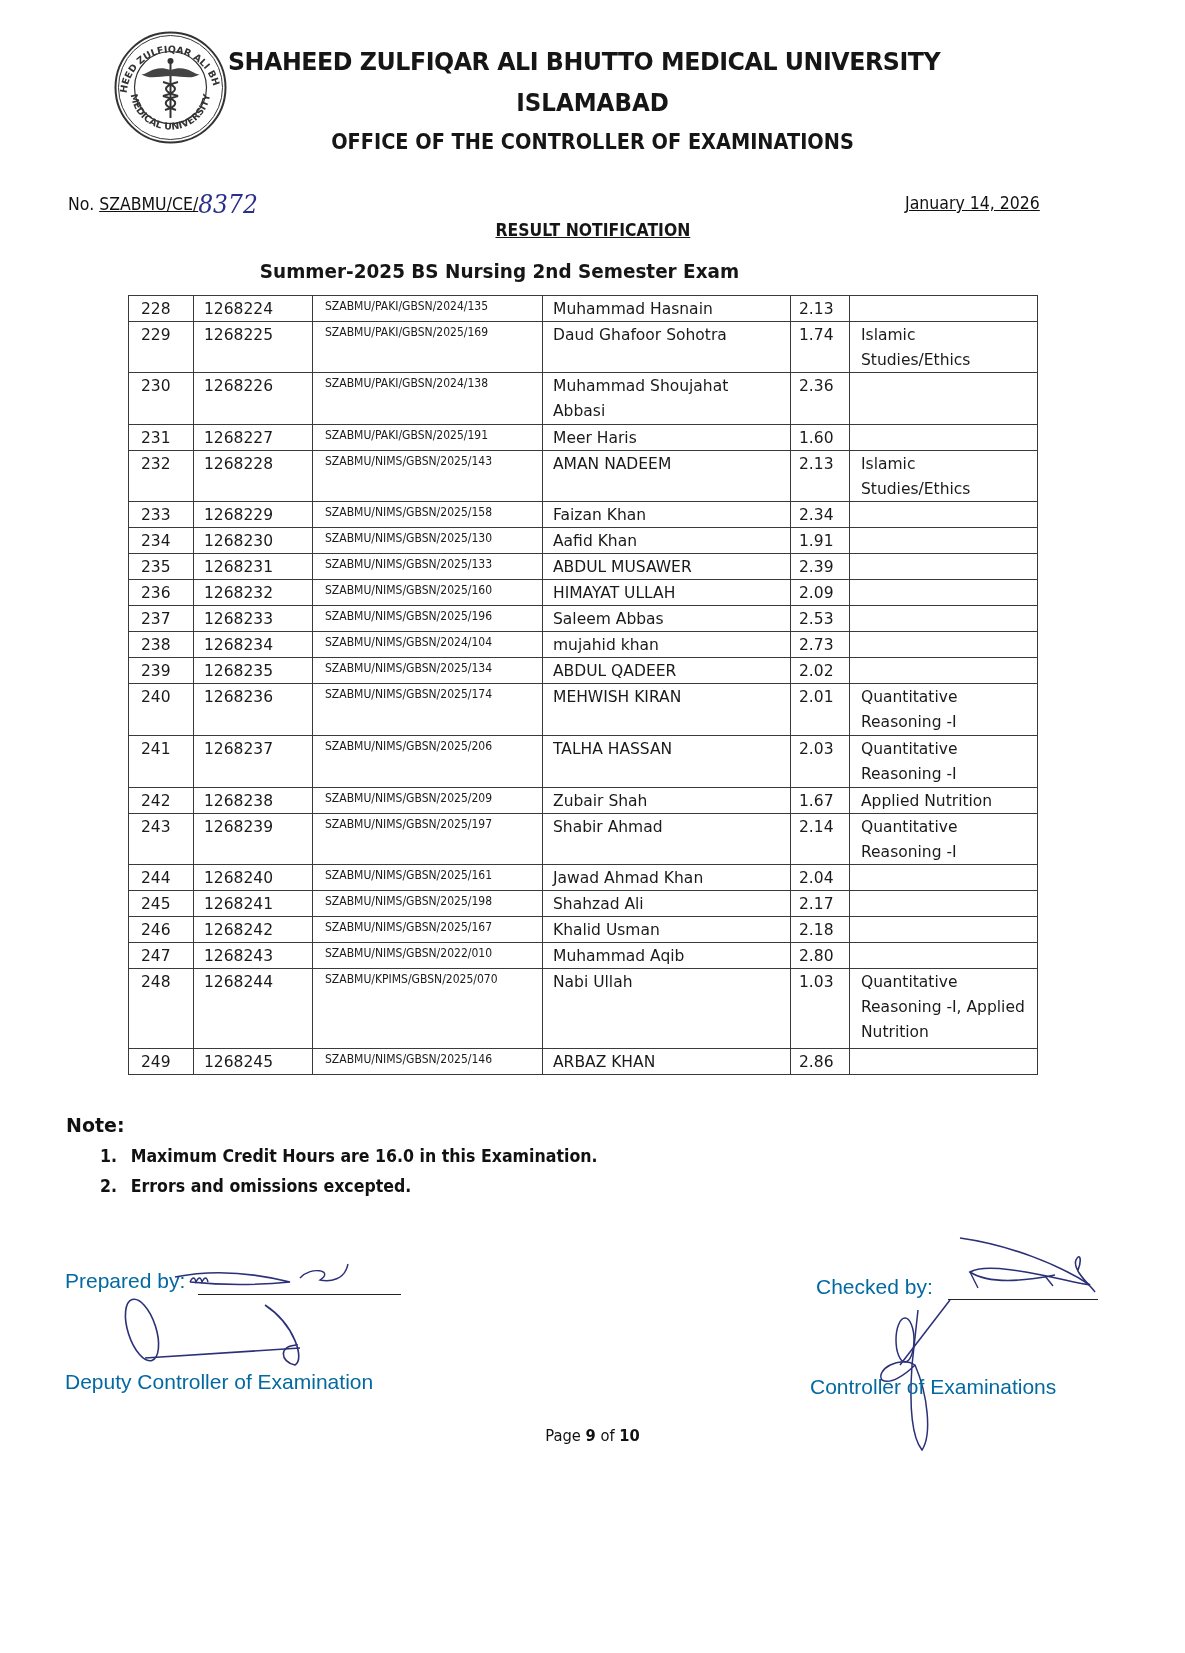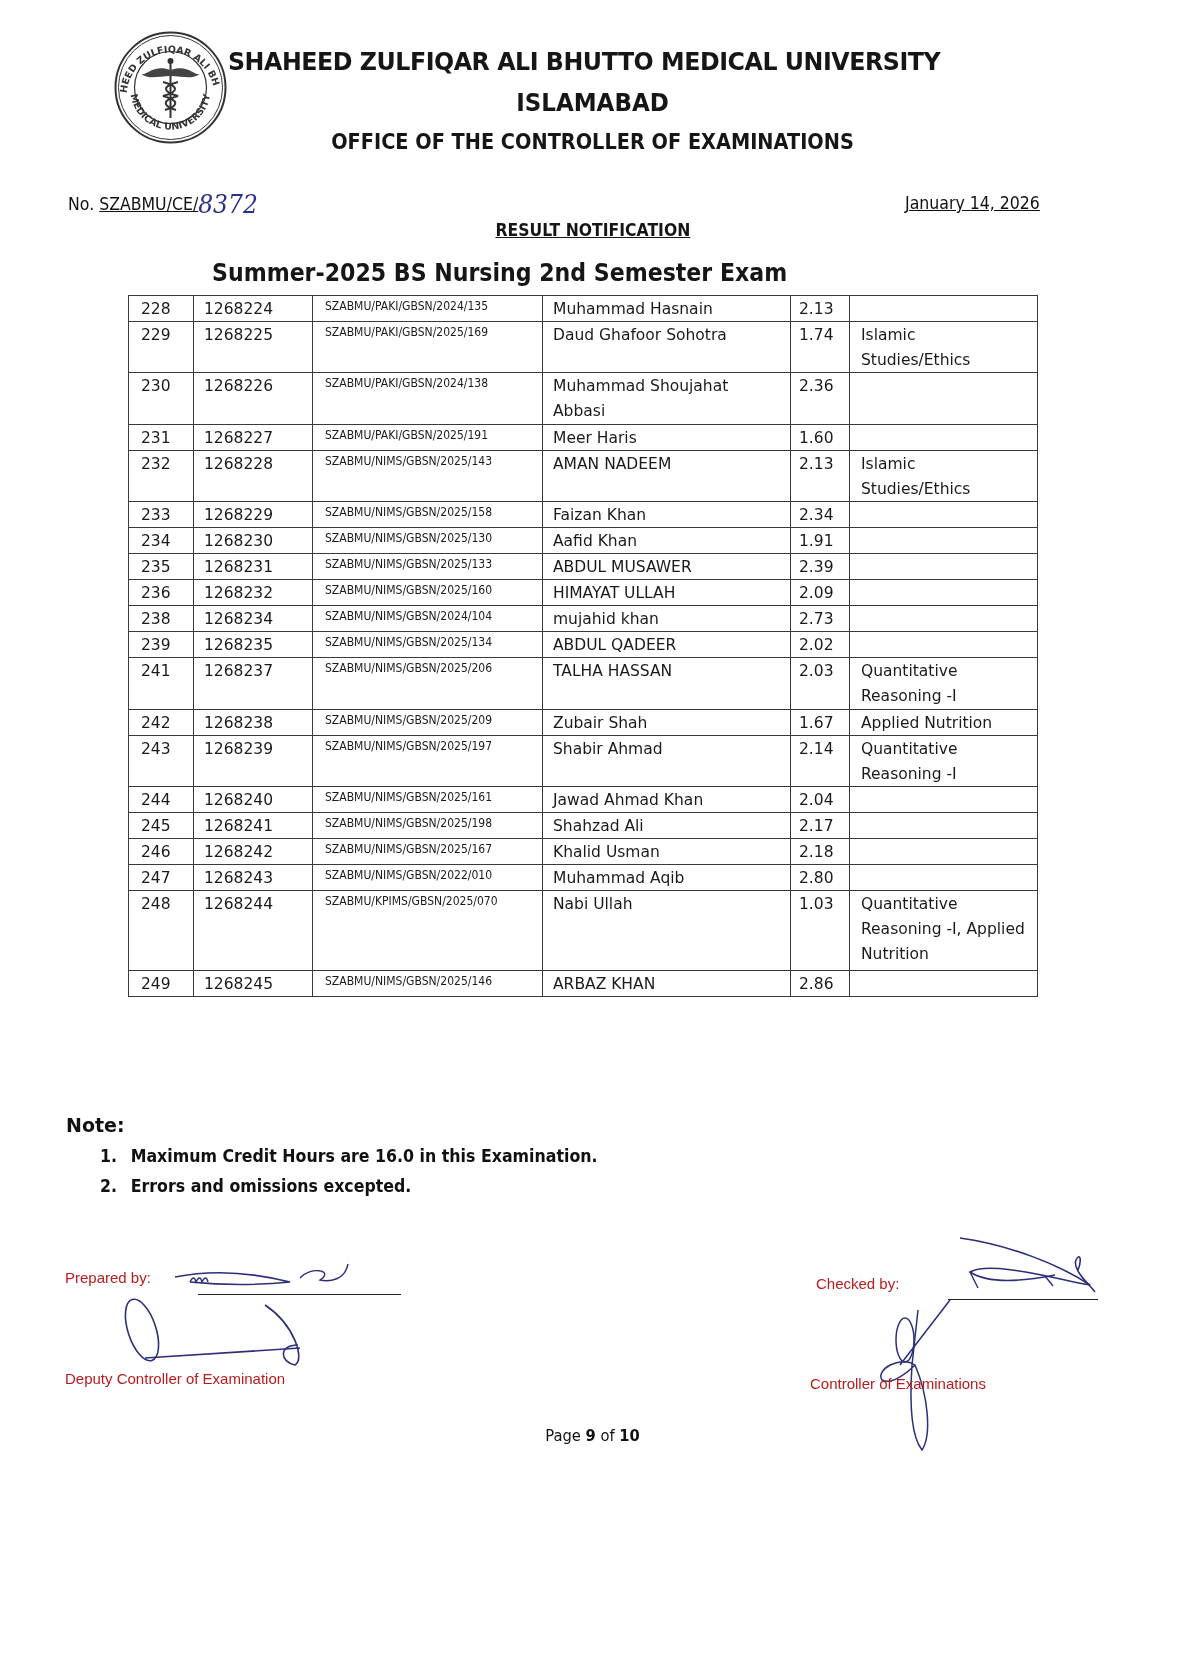--- a/index.html
+++ b/index.html
@@ -10,37 +10,37 @@
   .hdr { font-family: "DejaVu Sans", sans-serif; font-weight: bold; color: #161616; white-space: nowrap; }
   .uni-title { left: 228px; top: 46px; font-size: 25.5px; letter-spacing: -0.5px; transform: scaleX(0.93); transform-origin: left top; }
   .city { left: 0; width: 1185px; text-align: center; top: 88px; font-size: 25px; transform: scaleX(0.92); }
   .office { left: 0; width: 1185px; text-align: center; top: 130px; font-size: 21px; transform: scaleX(0.92); }
   .ref-line { left: 68px; top: 186px; font-family: "DejaVu Sans", sans-serif; font-size: 17.5px; transform: scaleX(0.9); transform-origin: left top; white-space: nowrap; }
   .ref-line .u { text-decoration: underline; }
   .ref-line .hand { font-family: "DejaVu Serif", serif; font-style: italic; color: #2a2f8a; font-size: 26px; position: relative; top: 3px; text-decoration: none; }
   .date { left: 905px; top: 193px; font-family: "DejaVu Sans", sans-serif; font-size: 17.5px; text-decoration: underline; transform: scaleX(0.9); transform-origin: left top; white-space: nowrap; }
   .notif { left: 0; width: 1185px; text-align: center; top: 220px; font-size: 17px; }
   .notif span { text-decoration: underline; display: inline-block; transform: scaleX(0.92); }
-  .subtitle { left: 0; width: 999px; text-align: center; top: 259px; font-size: 24px; }
+  .subtitle { left: 0; width: 999px; text-align: center; top: 259px; font-size: 20px; }
   .subtitle span { display: inline-block; transform: scaleX(0.92); }
 
   table.results { position: absolute; left: 128px; top: 295px; border-collapse: collapse; table-layout: fixed;
                   width: 909px; font-family: "DejaVu Sans", sans-serif; color: #1a1a1a; }
   table.results td { border: 1.4px solid #3a3a3a; vertical-align: top; padding: 0 0 0 10px; line-height: 25px; font-size: 16.5px; }
   table.results td.reg { font-size: 11.5px; line-height: 18px; padding-left: 12px; padding-top: 1px; white-space: nowrap; }
   table.results td.sr { padding-left: 12px; }
   table.results td.gpa { padding-left: 8px; }
   table.results td.fail { padding-left: 11px; }
   table.results td .cell { display: block; transform: scaleX(0.94); transform-origin: left top; white-space: nowrap; }
   table.results td.name .cell, table.results td.fail .cell { white-space: normal; }
 
   .note-title { left: 66px; top: 1114px; font-family: "DejaVu Sans", sans-serif; font-weight: bold; font-size: 19px; }
   .note-item { left: 100px; font-family: "DejaVu Sans", sans-serif; font-weight: bold; font-size: 17px; white-space: nowrap; transform: scaleX(0.93); transform-origin: left top; }
   .note-item .num { display: inline-block; width: 33px; font-weight: bold; }
-  .sig-label { font-family: "Liberation Sans", sans-serif; font-size: 15px; color: #b91c1c; white-space: nowrap; }
+  .sig-label { font-family: "Liberation Sans", sans-serif; font-size: 21px; color: #0369a1; white-space: nowrap; }
   .sig-line { height: 0; border-top: 1.3px solid #222; }
   .footer { left: 0; width: 1185px; text-align: center; top: 1426px; font-family: "DejaVu Sans", sans-serif; font-size: 16px; transform: scaleX(0.92); }
   .footer b { font-weight: bold; }
   svg.sig { position: absolute; overflow: visible; }
 </style>
 </head>
 <body>
 
 <svg class="abs logo" viewBox="0 0 115 115">
   <circle cx="57.5" cy="57.5" r="55" fill="none" stroke="#333" stroke-width="2"></circle>
@@ -260,20 +260,40 @@
         </td>
         <td class="gpa">
           <span class="cell">2.09</span>
         </td>
         <td class="fail">
           <span class="cell"></span>
         </td>
       </tr>
       <tr style="height: 26px;">
         <td class="sr">
+          <span class="cell">237</span>
+        </td>
+        <td class="roll">
+          <span class="cell">1268233</span>
+        </td>
+        <td class="reg">
+          <span class="cell">SZABMU/NIMS/GBSN/2025/196</span>
+        </td>
+        <td class="name">
+          <span class="cell">Saleem Abbas</span>
+        </td>
+        <td class="gpa">
+          <span class="cell">2.53</span>
+        </td>
+        <td class="fail">
+          <span class="cell"></span>
+        </td>
+      </tr>
+      <tr style="height: 26px;">
+        <td class="sr">
           <span class="cell">238</span>
         </td>
         <td class="roll">
           <span class="cell">1268234</span>
         </td>
         <td class="reg">
           <span class="cell">SZABMU/NIMS/GBSN/2024/104</span>
         </td>
         <td class="name">
           <span class="cell">mujahid khan</span>
@@ -296,20 +316,40 @@
           <span class="cell">SZABMU/NIMS/GBSN/2025/134</span>
         </td>
         <td class="name">
           <span class="cell">ABDUL QADEER</span>
         </td>
         <td class="gpa">
           <span class="cell">2.02</span>
         </td>
         <td class="fail">
           <span class="cell"></span>
+        </td>
+      </tr>
+      <tr style="height: 52px;">
+        <td class="sr">
+          <span class="cell">240</span>
+        </td>
+        <td class="roll">
+          <span class="cell">1268236</span>
+        </td>
+        <td class="reg">
+          <span class="cell">SZABMU/NIMS/GBSN/2025/174</span>
+        </td>
+        <td class="name">
+          <span class="cell">MEHWISH KIRAN</span>
+        </td>
+        <td class="gpa">
+          <span class="cell">2.01</span>
+        </td>
+        <td class="fail">
+          <span class="cell">Quantitative Reasoning -I</span>
         </td>
       </tr>
       <tr style="height: 52px;">
         <td class="sr">
           <span class="cell">241</span>
         </td>
         <td class="roll">
           <span class="cell">1268237</span>
         </td>
         <td class="reg">

